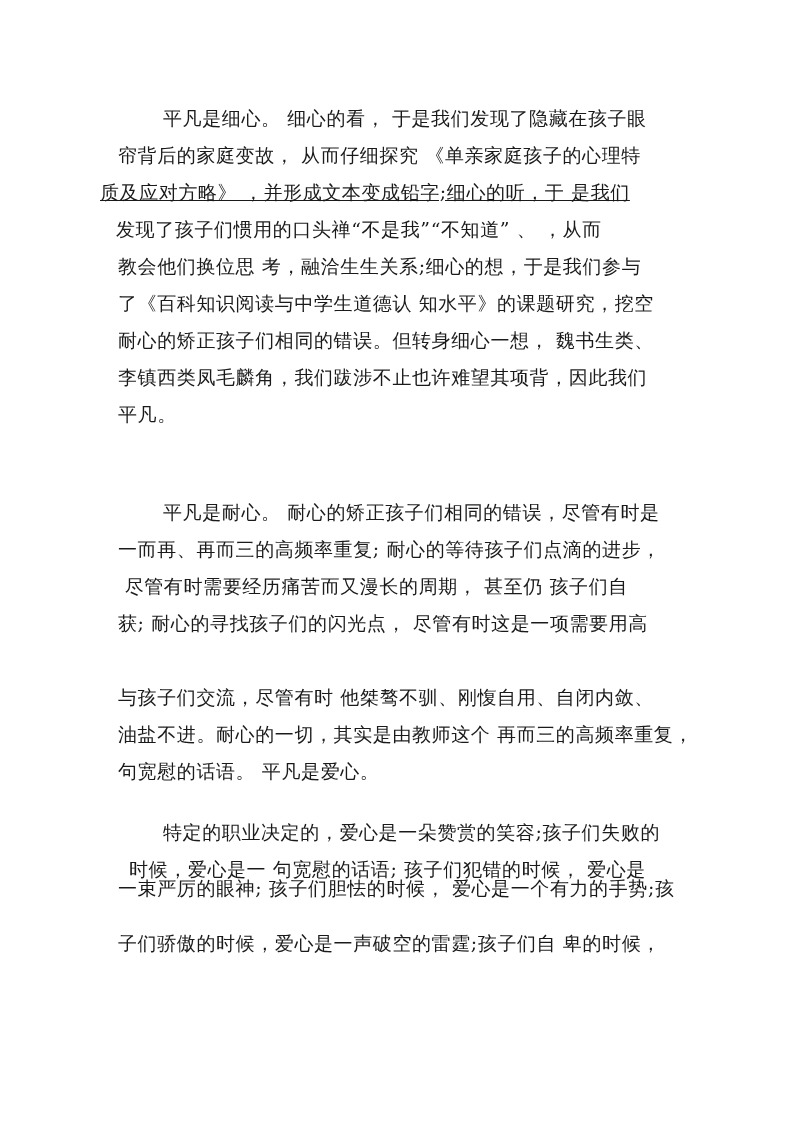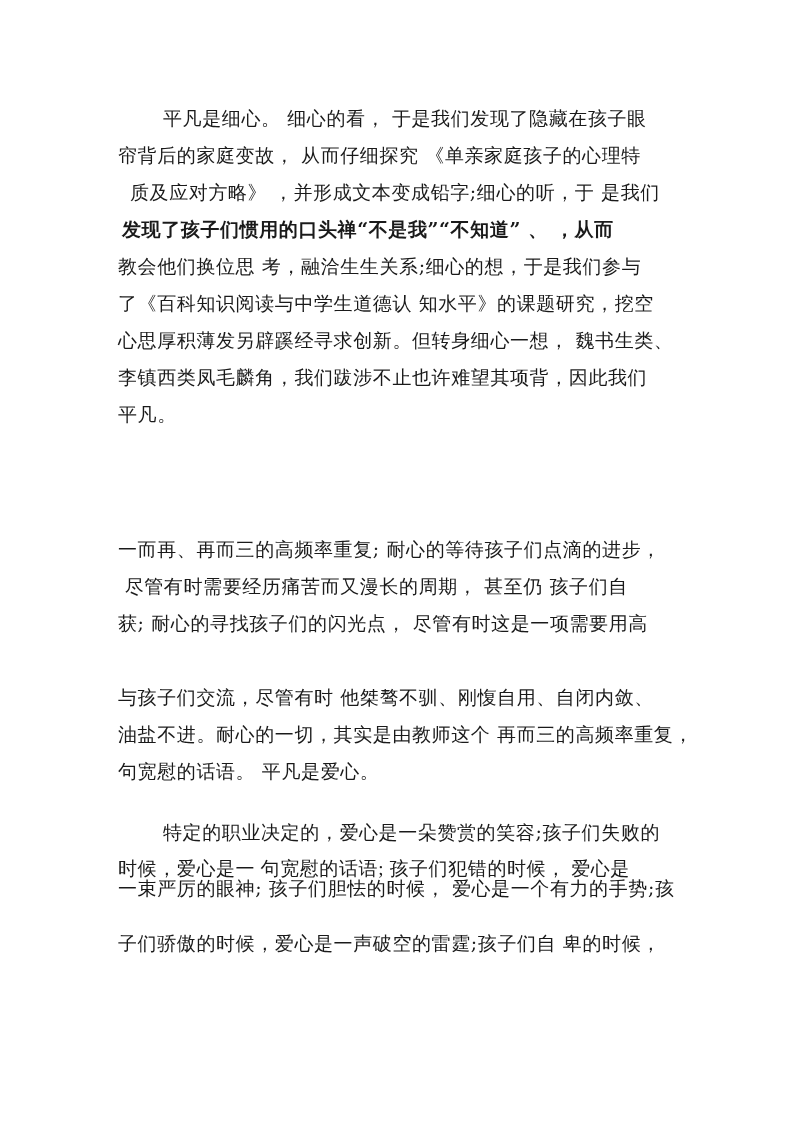--- a/index.html
+++ b/index.html
@@ -15,32 +15,33 @@
     letter-spacing: 0.6px;
   }
 </style>
 </head>
 <body>
 
 <div class="page">
 
   <div class="line" style="left:163px;top:107px;">平凡是细心。 细心的看， 于是我们发现了隐藏在孩子眼</div>
   <div class="line" style="left:118px;top:144px;">帘背后的家庭变故， 从而仔细探究 《单亲家庭孩子的心理特</div>
-  <div class="line" style="left:130px;top:181px;">质及应对方略》 ，并形成文本变成铅字;细心的听，于 是我们</div>
-  <div class="line" style="left:122px;top:218px;font-weight:bold;">发现了孩子们惯用的口头禅“不是我”“不知道” 、 ，从而</div>
+  <div class="line" style="left:100px;top:181px;text-decoration:underline;">质及应对方略》 ，并形成文本变成铅字;细心的听，于 是我们</div>
+  <div class="line" style="left:116px;top:218px;">发现了孩子们惯用的口头禅“不是我”“不知道” 、 ，从而</div>
   <div class="line" style="left:118px;top:255px;">教会他们换位思 考，融洽生生关系;细心的想，于是我们参与</div>
   <div class="line" style="left:118px;top:292px;">了《百科知识阅读与中学生道德认 知水平》的课题研究，挖空</div>
-  <div class="line" style="left:118px;top:329px;">心思厚积薄发另辟蹊经寻求创新。但转身细心一想， 魏书生类、</div>
+  <div class="line" style="left:118px;top:329px;">耐心的矫正孩子们相同的错误。但转身细心一想， 魏书生类、</div>
   <div class="line" style="left:118px;top:366px;">李镇西类凤毛麟角，我们跋涉不止也许难望其项背，因此我们</div>
   <div class="line" style="left:118px;top:403px;">平凡。</div>
 
+  <div class="line" style="left:163px;top:501px;">平凡是耐心。 耐心的矫正孩子们相同的错误，尽管有时是</div>
   <div class="line" style="left:118px;top:538px;">一而再、再而三的高频率重复; 耐心的等待孩子们点滴的进步，</div>
   <div class="line" style="left:118px;top:575px;"> 尽管有时需要经历痛苦而又漫长的周期， 甚至仍 孩子们自</div>
   <div class="line" style="left:118px;top:612px;">获; 耐心的寻找孩子们的闪光点， 尽管有时这是一项需要用高</div>
   <div class="line" style="left:118px;top:686px;">与孩子们交流，尽管有时 他桀骜不驯、刚愎自用、自闭内敛、</div>
   <div class="line" style="left:118px;top:723px;">油盐不进。耐心的一切，其实是由教师这个 再而三的高频率重复，</div>
   <div class="line" style="left:118px;top:760px;">句宽慰的话语。 平凡是爱心。</div>
 
   <div class="line" style="left:163px;top:821px;">特定的职业决定的，爱心是一朵赞赏的笑容;孩子们失败的</div>
-  <div class="line" style="left:118px;top:858px;font-family:Liberation Serif, serif;">时候，爱心是一 句宽慰的话语; 孩子们犯错的时候， 爱心是</div>
+  <div class="line" style="left:129px;top:858px;">时候，爱心是一 句宽慰的话语; 孩子们犯错的时候， 爱心是</div>
   <div class="line" style="left:118px;top:877px;">一束严厉的眼神; 孩子们胆怯的时候， 爱心是一个有力的手势;孩</div>
   <div class="line" style="left:118px;top:932px;">子们骄傲的时候，爱心是一声破空的雷霆;孩子们自 卑的时候，</div>
 </div>
 
 </body></html>

